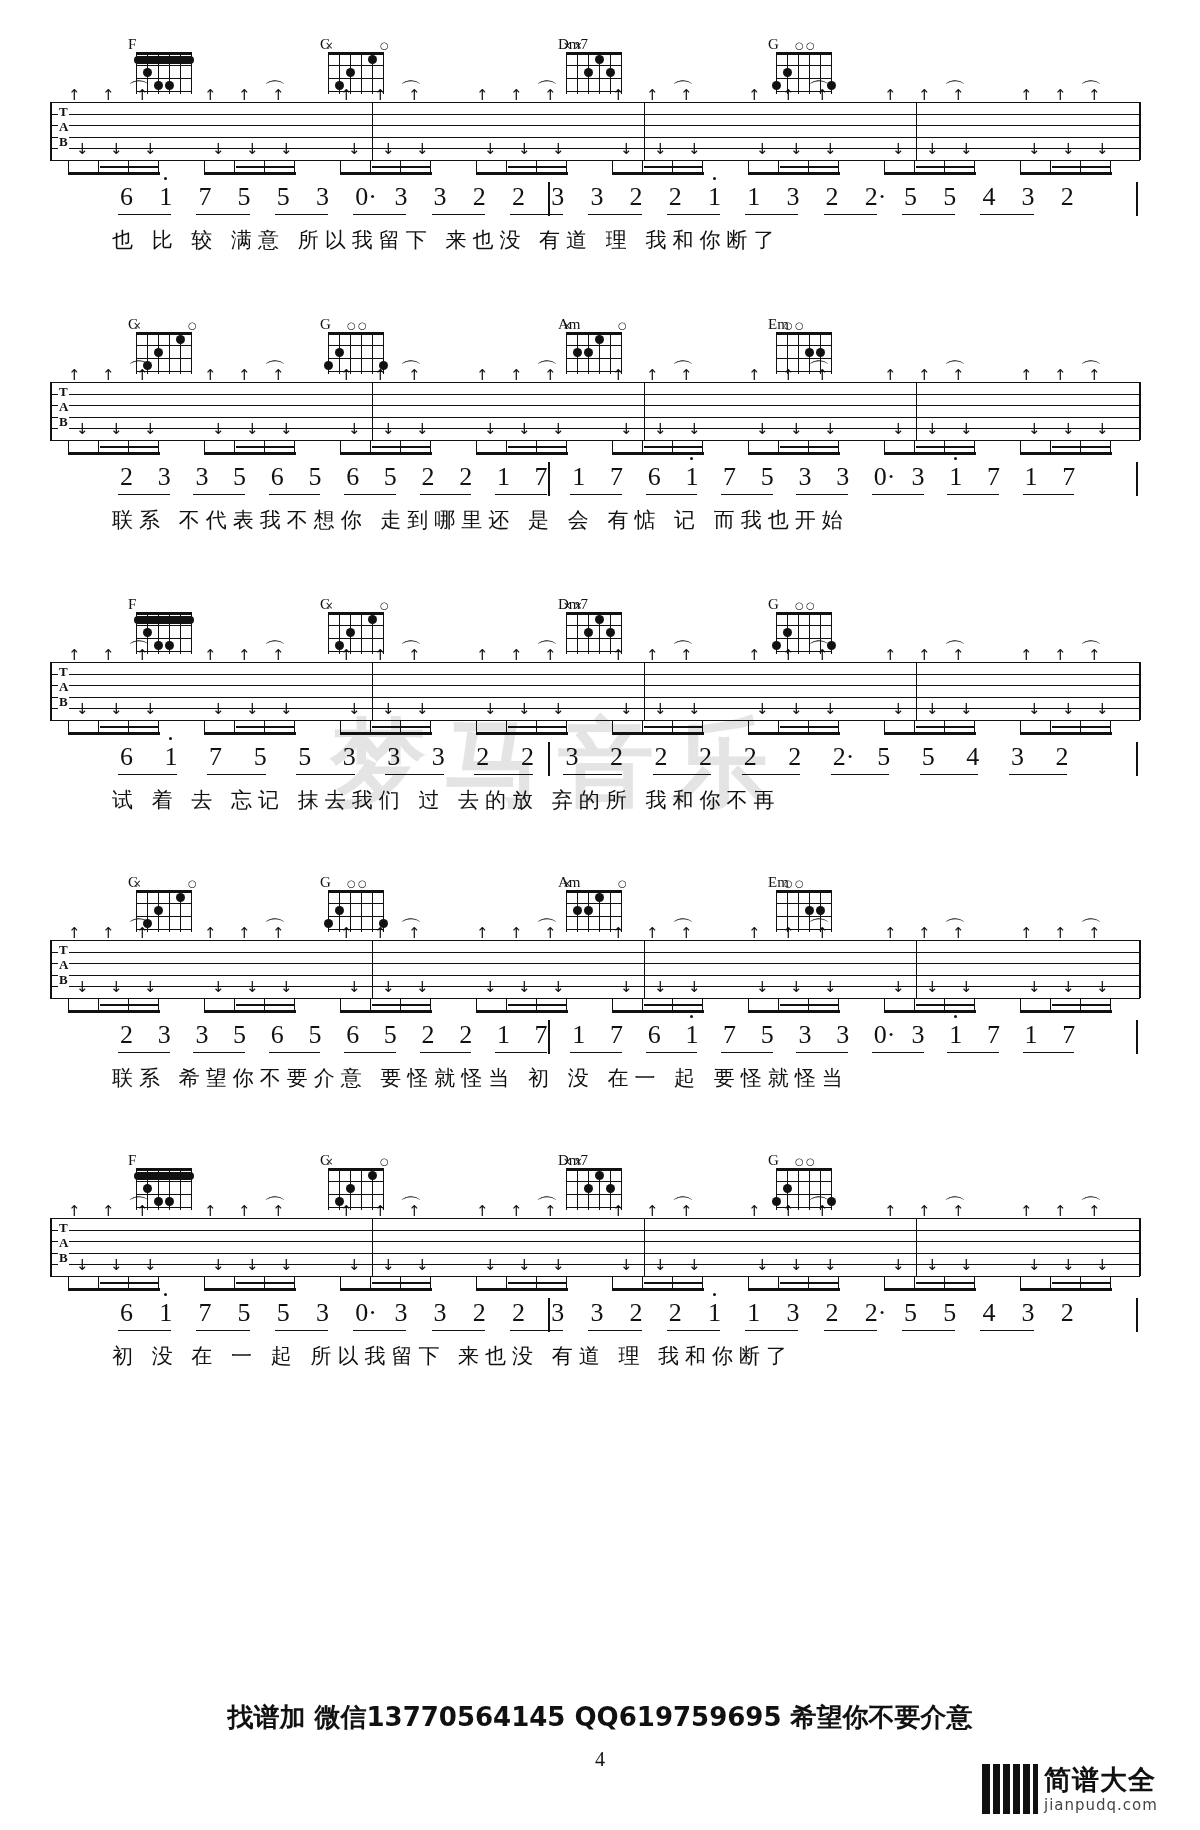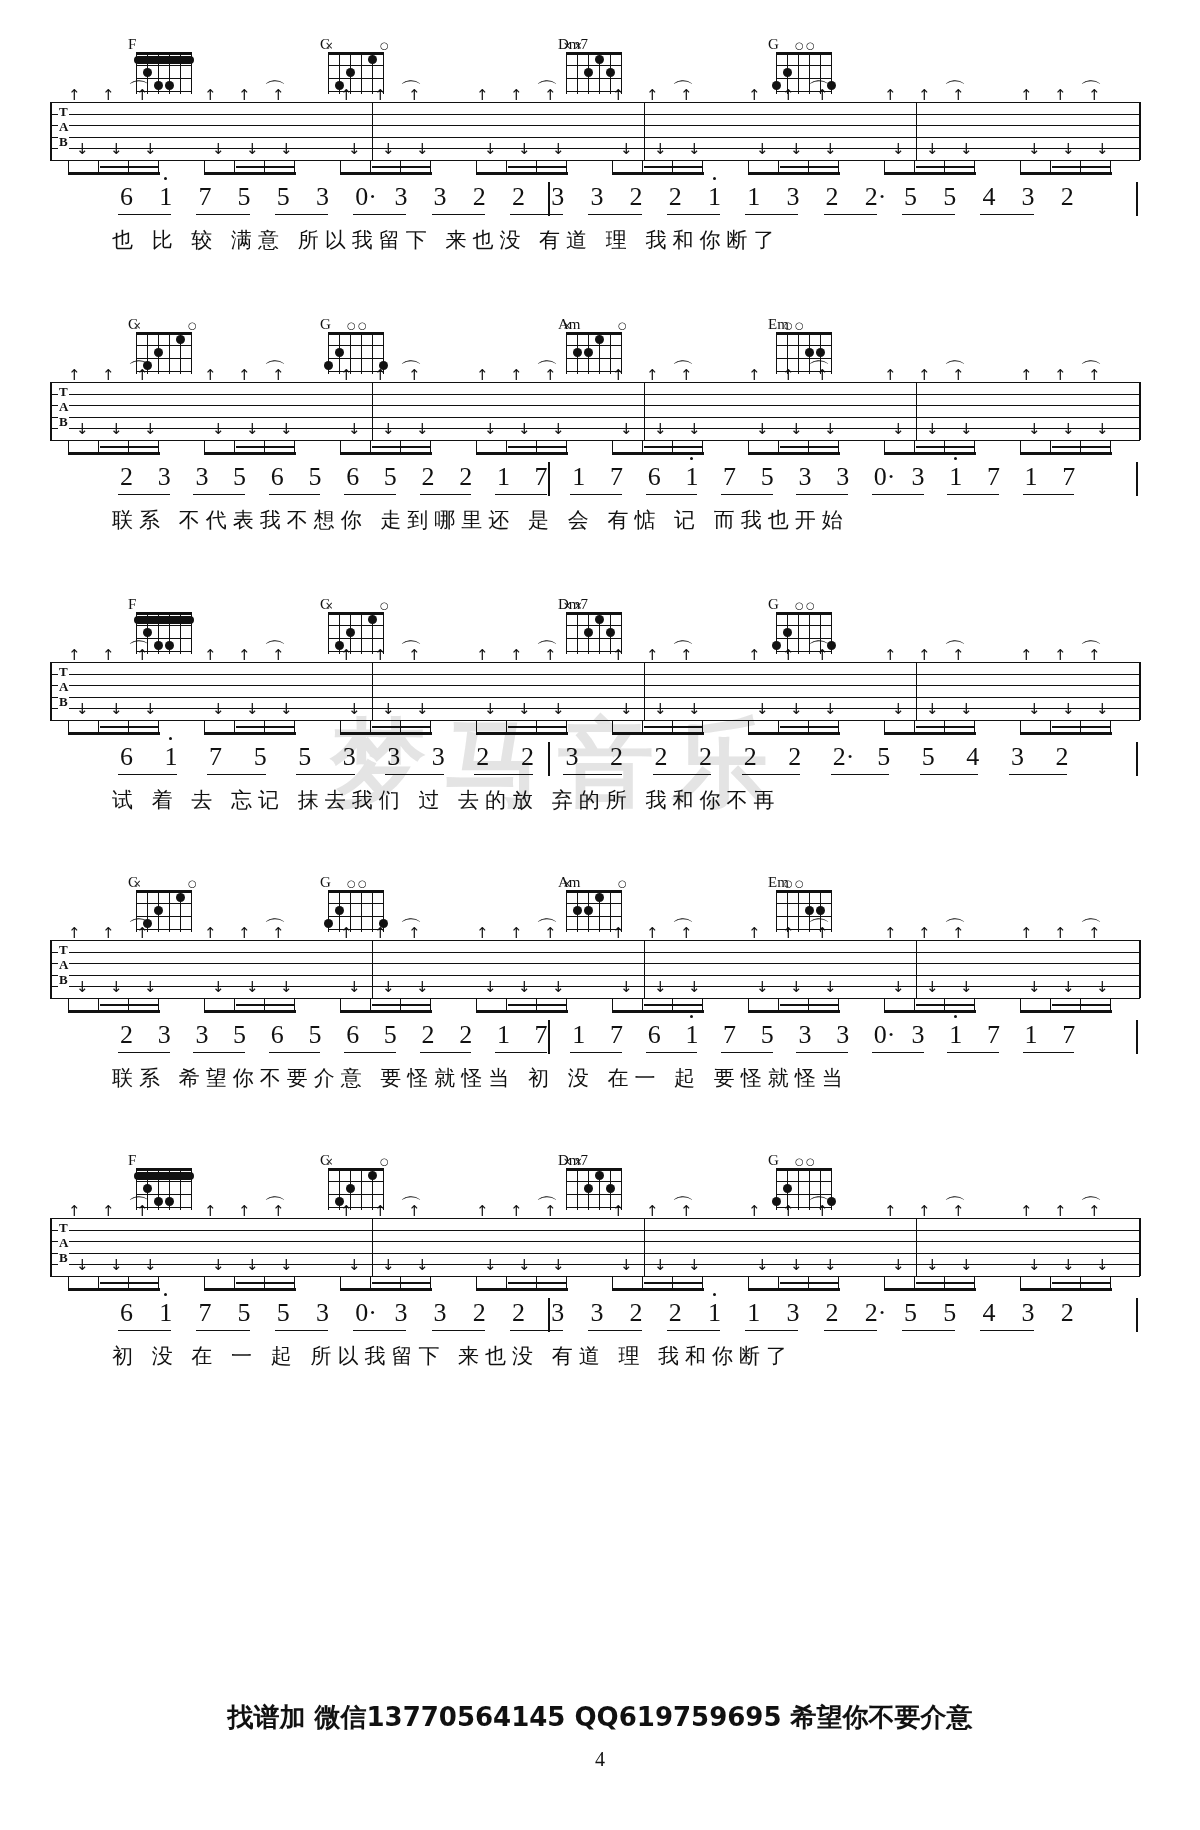--- a/index.html
+++ b/index.html
@@ -1321,13 +1321,24 @@
           <div class="vbar" style="left: 548px; top: -2px; height: 34px;"></div>
           <div class="vbar" style="left: 1136px; top: -2px; height: 34px;"></div>
         </div>
         <div class="lyric" style="left: 112px; top: 0px; position: relative; letter-spacing: 6px;">初 没 在 一 起    所以我留下 来也没 有道 理  我和你断了</div>
       </div>
     </div>
 
   <div class="footer">找谱加 微信13770564145 QQ619759695 希望你不要介意</div>
   <div class="pagenum">4</div>
 
+  <div class="logo">
+    <div class="keys">
+      <div class="k" style="left:8px"></div>
+      <div class="k" style="left:18px"></div>
+      <div class="k" style="left:28px"></div>
+      <div class="k" style="left:38px"></div>
+      <div class="k" style="left:48px"></div>
+    </div>
+    <div class="txt">简谱大全</div>
+    <div class="sub">jianpudq.com</div>
+  </div>
 </div>
 
 </body></html>

